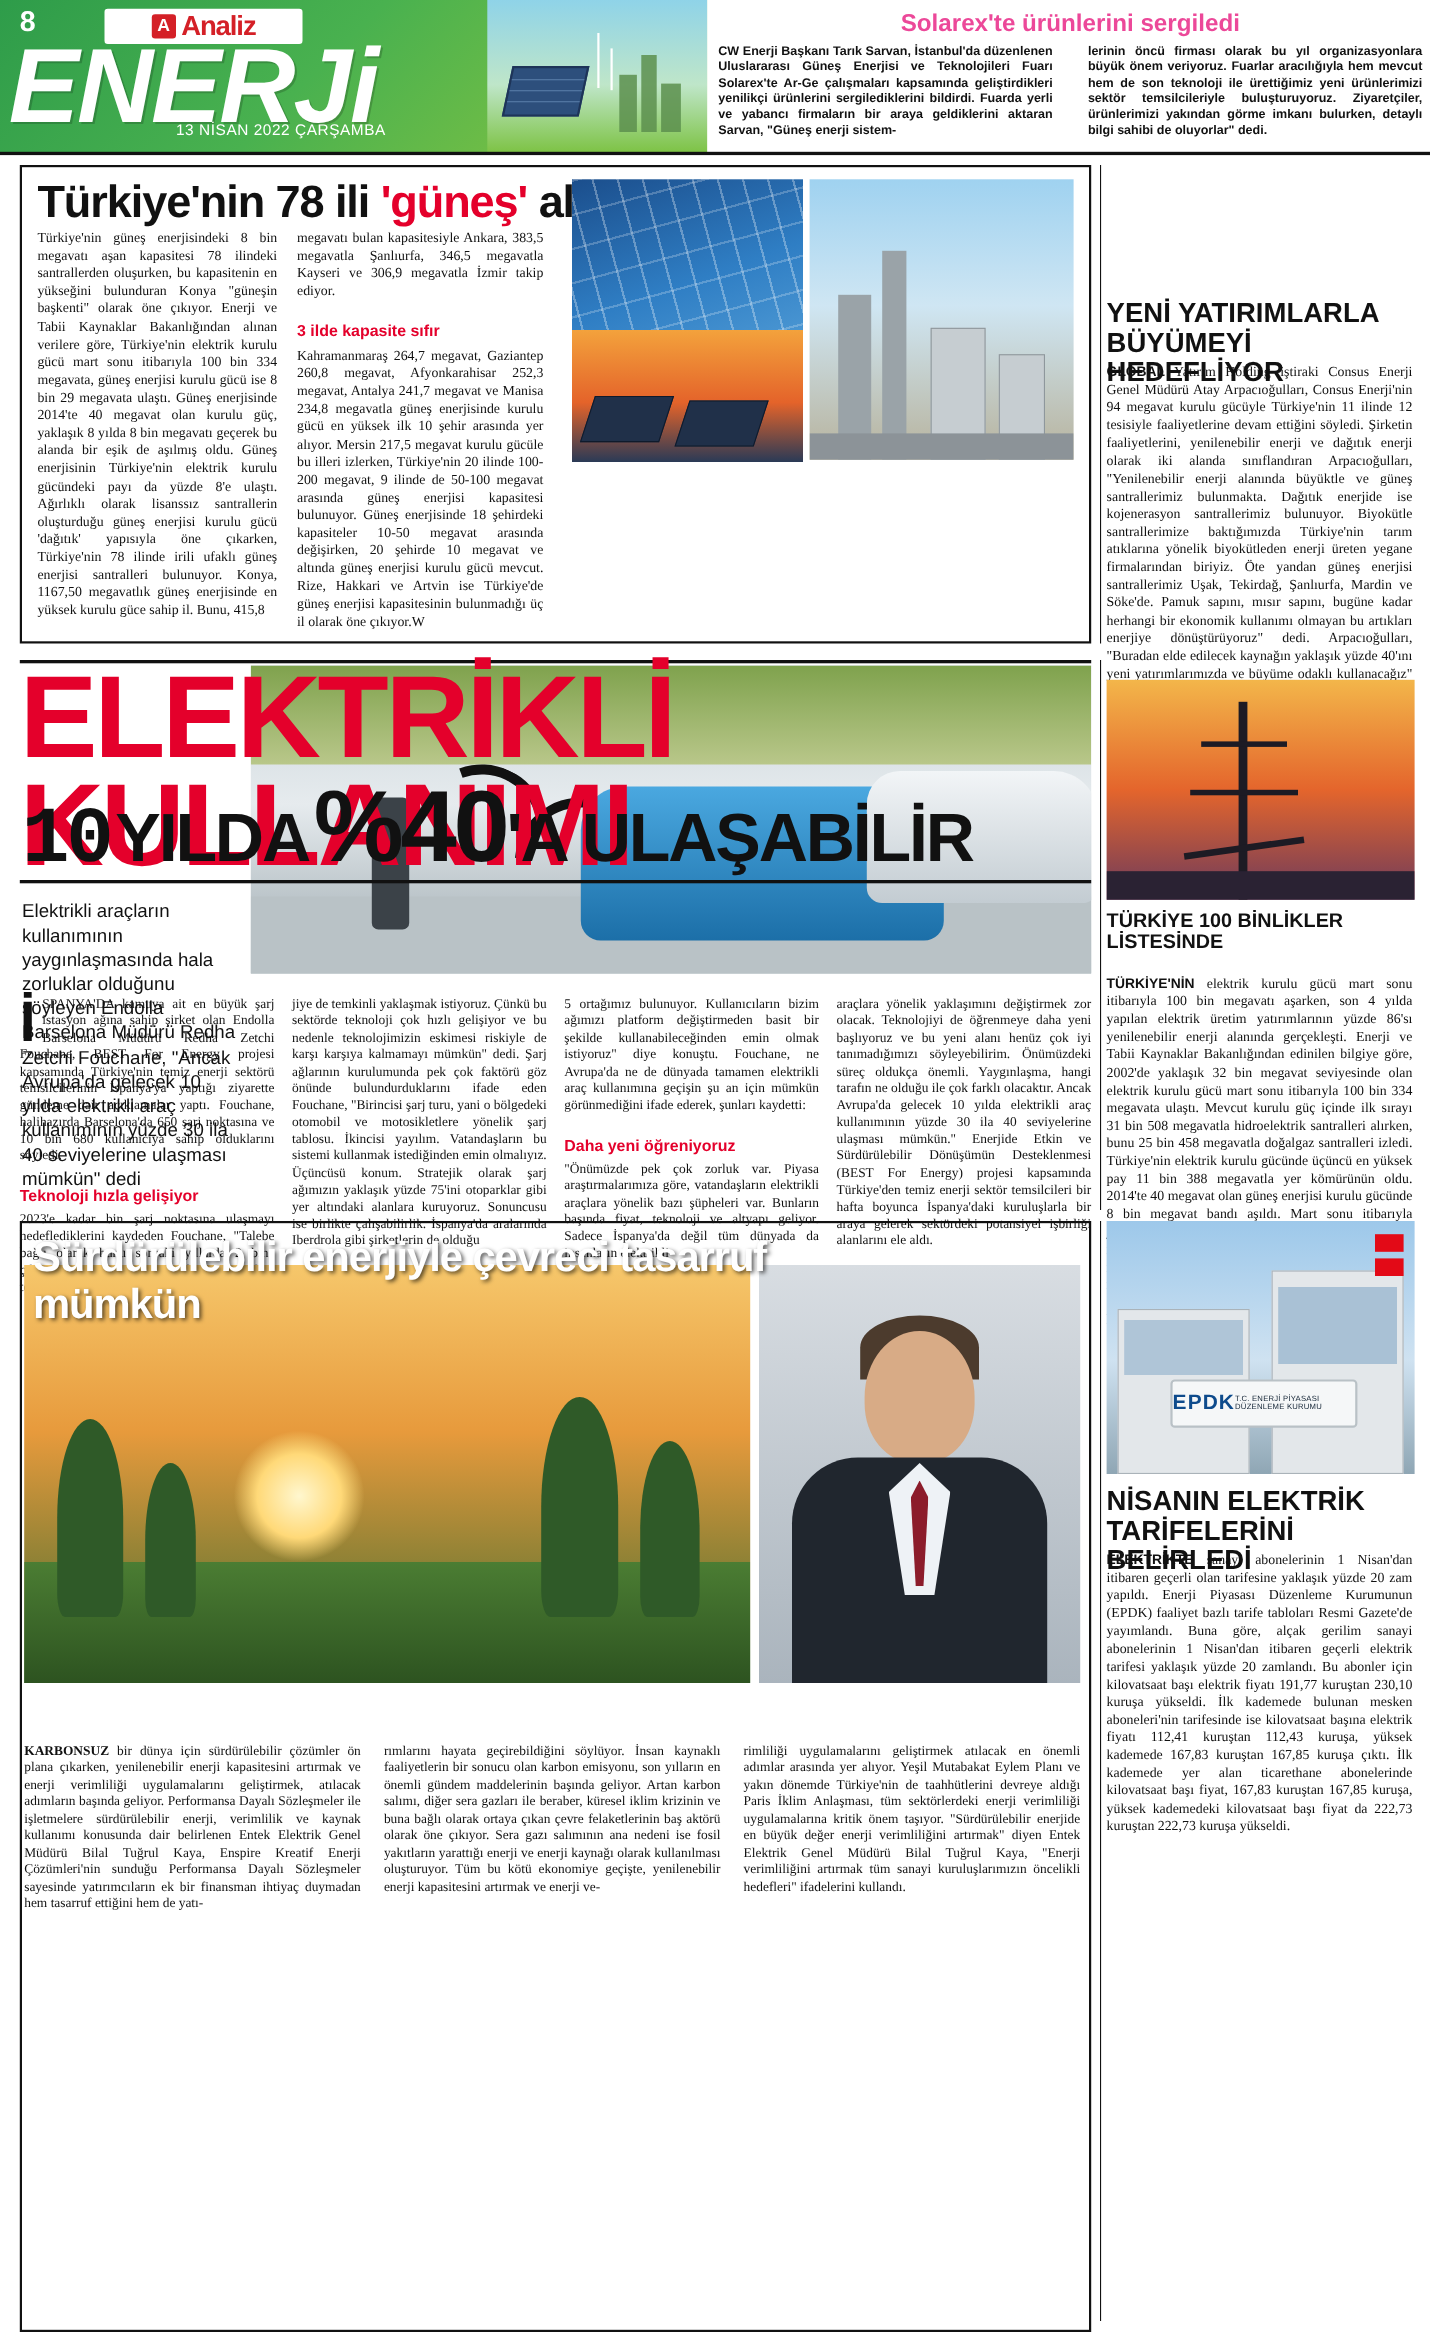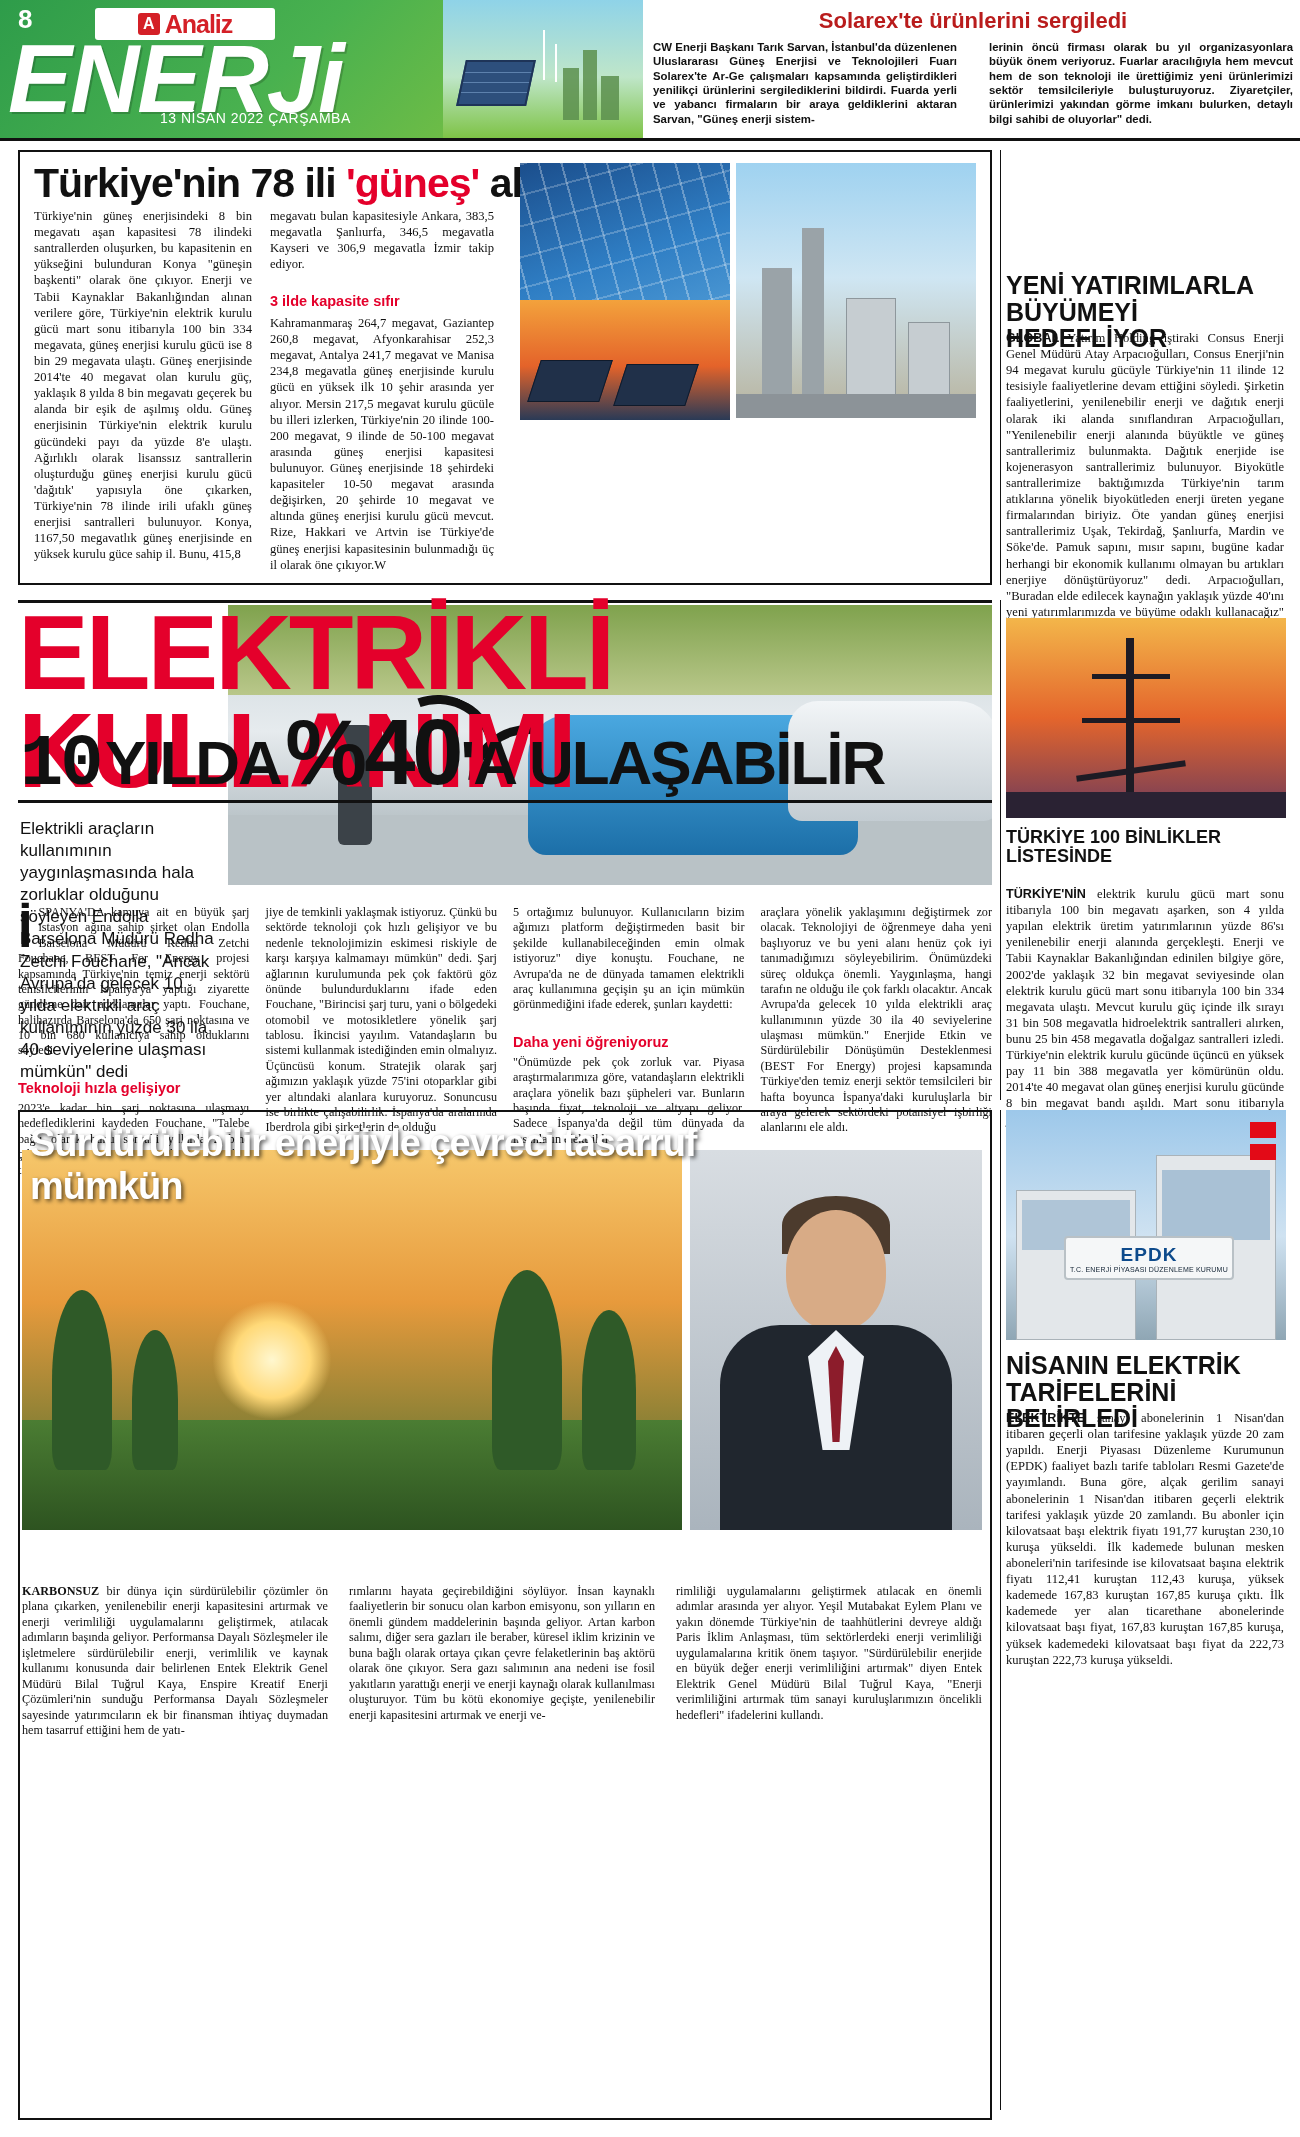--- a/index.html
+++ b/index.html
@@ -66,21 +66,21 @@
   }
   .mh-photo .wind {
     position:absolute; width:2px; background:#fff;
   }
   .mh-white {
     position:absolute; left:643px; top:0; width:657px; height:140px; background:#fff;
   }
   .mh-head {
     position:absolute; left:653px; top:8px; width:640px;
     font-family:"Liberation Sans", sans-serif; font-weight:bold;
-    font-size:22px; color:#b91c1c; text-align:center;
+    font-size:22px; color:#ec4899; text-align:center;
   }
   .mh-cols {
     position:absolute; left:653px; top:40px; width:640px; height:92px;
     display:flex; gap:32px;
   }
   .mh-cols .c {
     flex:1; font-family:"Liberation Sans", sans-serif;
     font-size:11.4px; line-height:1.26; text-align:justify; color:#111; font-weight:bold;
   }
   .mh-rule { position:absolute; left:0; top:138px; width:1300px; height:3px; background:#111; }
@@ -268,23 +268,23 @@
   
   .rr3-photo {
     position:absolute; left:1006px; top:1110px; width:280px; height:230px;
     background:linear-gradient(180deg,#9dc8ea 0%, #cfe2f1 55%, #8fa6b4 100%);
     overflow:hidden;
   }
   .rr3-photo .bldg { position:absolute; bottom:0; background:#e3e7ea; border:1px solid #aab3b9; }
   .rr3-photo .glass { position:absolute; background:#6f9cc0; }
   .rr3-photo .flag { position:absolute; background:#e30a17; }
   .rr3-photo .sign {
-    position:absolute; left:58px; bottom:60px; width:170px; height:44px;
+    position:absolute; left:58px; bottom:42px; width:170px; height:44px;
     background:#f5f7f8; border:2px solid #b9c1c6; border-radius:4px;
-    display:flex; flex-direction:column; align-items:center; justify-content:center;
+    display:flex; flex-direction:row; align-items:center; justify-content:center;
   }
   .rr3-photo .sign .s1 {
     font-family:"Liberation Sans", sans-serif; font-weight:bold; font-size:19px; color:#0e4b8c; letter-spacing:1px;
   }
   .rr3-photo .sign .s2 {
     font-family:"Liberation Sans", sans-serif; font-size:7px; color:#123; letter-spacing:.2px;
   }
   .rr3-title {
     position:absolute; left:1006px; top:1352px; width:280px;
     font-family:"Liberation Sans", sans-serif; font-weight:bold; font-size:25px; line-height:1.06;

